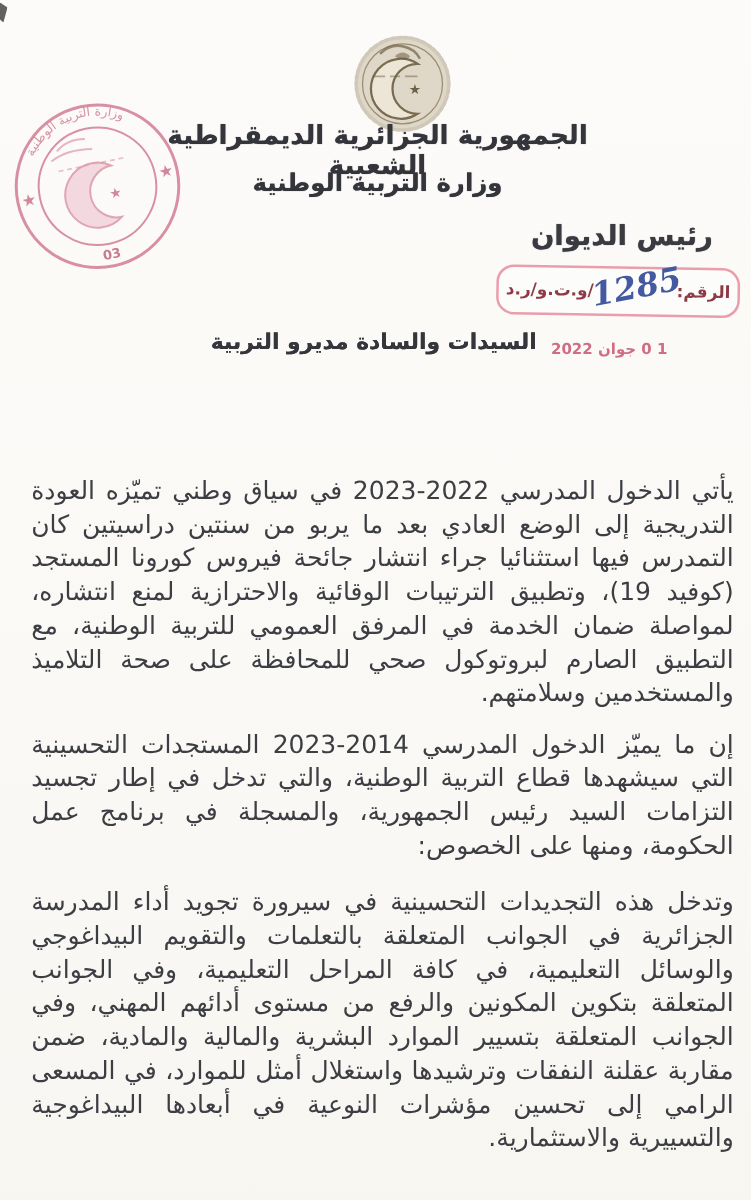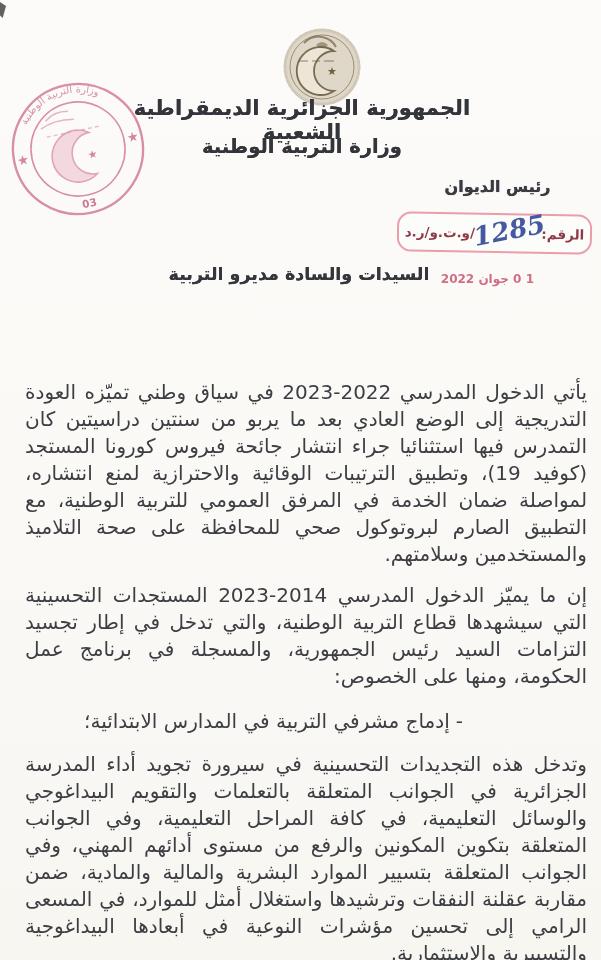--- a/index.html
+++ b/index.html
@@ -23,21 +23,21 @@
   
   .hdr1, .hdr2 {
     position:absolute; left:128px; width:348px; text-align:center;
     direction:rtl; font-weight:bold; color:#34353b;
     text-shadow: 0 0 .6px #34353b;
   }
   .hdr1 { top:96px; font-size:21px; }
   .hdr2 { top:135px; font-size:19.5px; }
   .office {
     position:absolute; left:415px; top:177px; width:165px; text-align:center;
-    direction:rtl; font-weight:bold; font-size:16px; color:#3a3b41;
+    direction:rtl; font-weight:bold; font-size:22px; color:#3a3b41;
     text-shadow: 0 0 .7px #3a3b41;
   }
   .refbox {
     position:absolute; left:397px; top:213px; width:191px; height:36px;
     border:2px solid #ea9dab; border-radius:14px;
     display:flex; direction:rtl; align-items:center; justify-content:center;
     transform: rotate(1deg); background: rgba(255,255,255,.35);
   }
   .ref-label, .ref-suffix {
     font-weight:bold; font-size:13.5px; color:#8e3a46; white-space:nowrap;
@@ -124,18 +124,17 @@
   </div>
 
   <div class="recipient">السيدات والسادة مديرو التربية</div>
   <div class="datestamp">1 0 جوان 2022</div>
 
 
   <div class="bodytext">
     <p class="p-intro">يأتي الدخول المدرسي 2022-2023 في سياق وطني تميّزه العودة التدريجية إلى الوضع العادي بعد ما يربو من سنتين دراسيتين كان التمدرس فيها استثنائيا جراء انتشار جائحة فيروس كورونا المستجد (كوفيد 19)، وتطبيق الترتيبات الوقائية والاحترازية لمنع انتشاره، لمواصلة ضمان الخدمة في المرفق العمومي للتربية الوطنية، مع التطبيق الصارم لبروتوكول صحي للمحافظة على صحة التلاميذ والمستخدمين وسلامتهم.</p>
     <p class="p-nov">إن ما يميّز الدخول المدرسي 2014-2023 المستجدات التحسينية التي سيشهدها قطاع التربية الوطنية، والتي تدخل في إطار تجسيد التزامات السيد رئيس الجمهورية، والمسجلة في برنامج عمل الحكومة، ومنها على الخصوص:</p>
     <ul>
-      <li class="b2"><span class="dash">-</span><span>إدماج مشرفي التربية في المدارس الابتدائية؛</span></li>
     </ul>
     <p>وتدخل هذه التجديدات التحسينية في سيرورة تجويد أداء المدرسة الجزائرية في الجوانب المتعلقة بالتعلمات والتقويم البيداغوجي والوسائل التعليمية، في كافة المراحل التعليمية، وفي الجوانب المتعلقة بتكوين المكونين والرفع من مستوى أدائهم المهني، وفي الجوانب المتعلقة بتسيير الموارد البشرية والمالية والمادية، ضمن مقاربة عقلنة النفقات وترشيدها واستغلال أمثل للموارد، في المسعى الرامي إلى تحسين مؤشرات النوعية في أبعادها البيداغوجية والتسييرية والاستثمارية.</p>
   </div>
 
 </div>
 
 </body></html>

